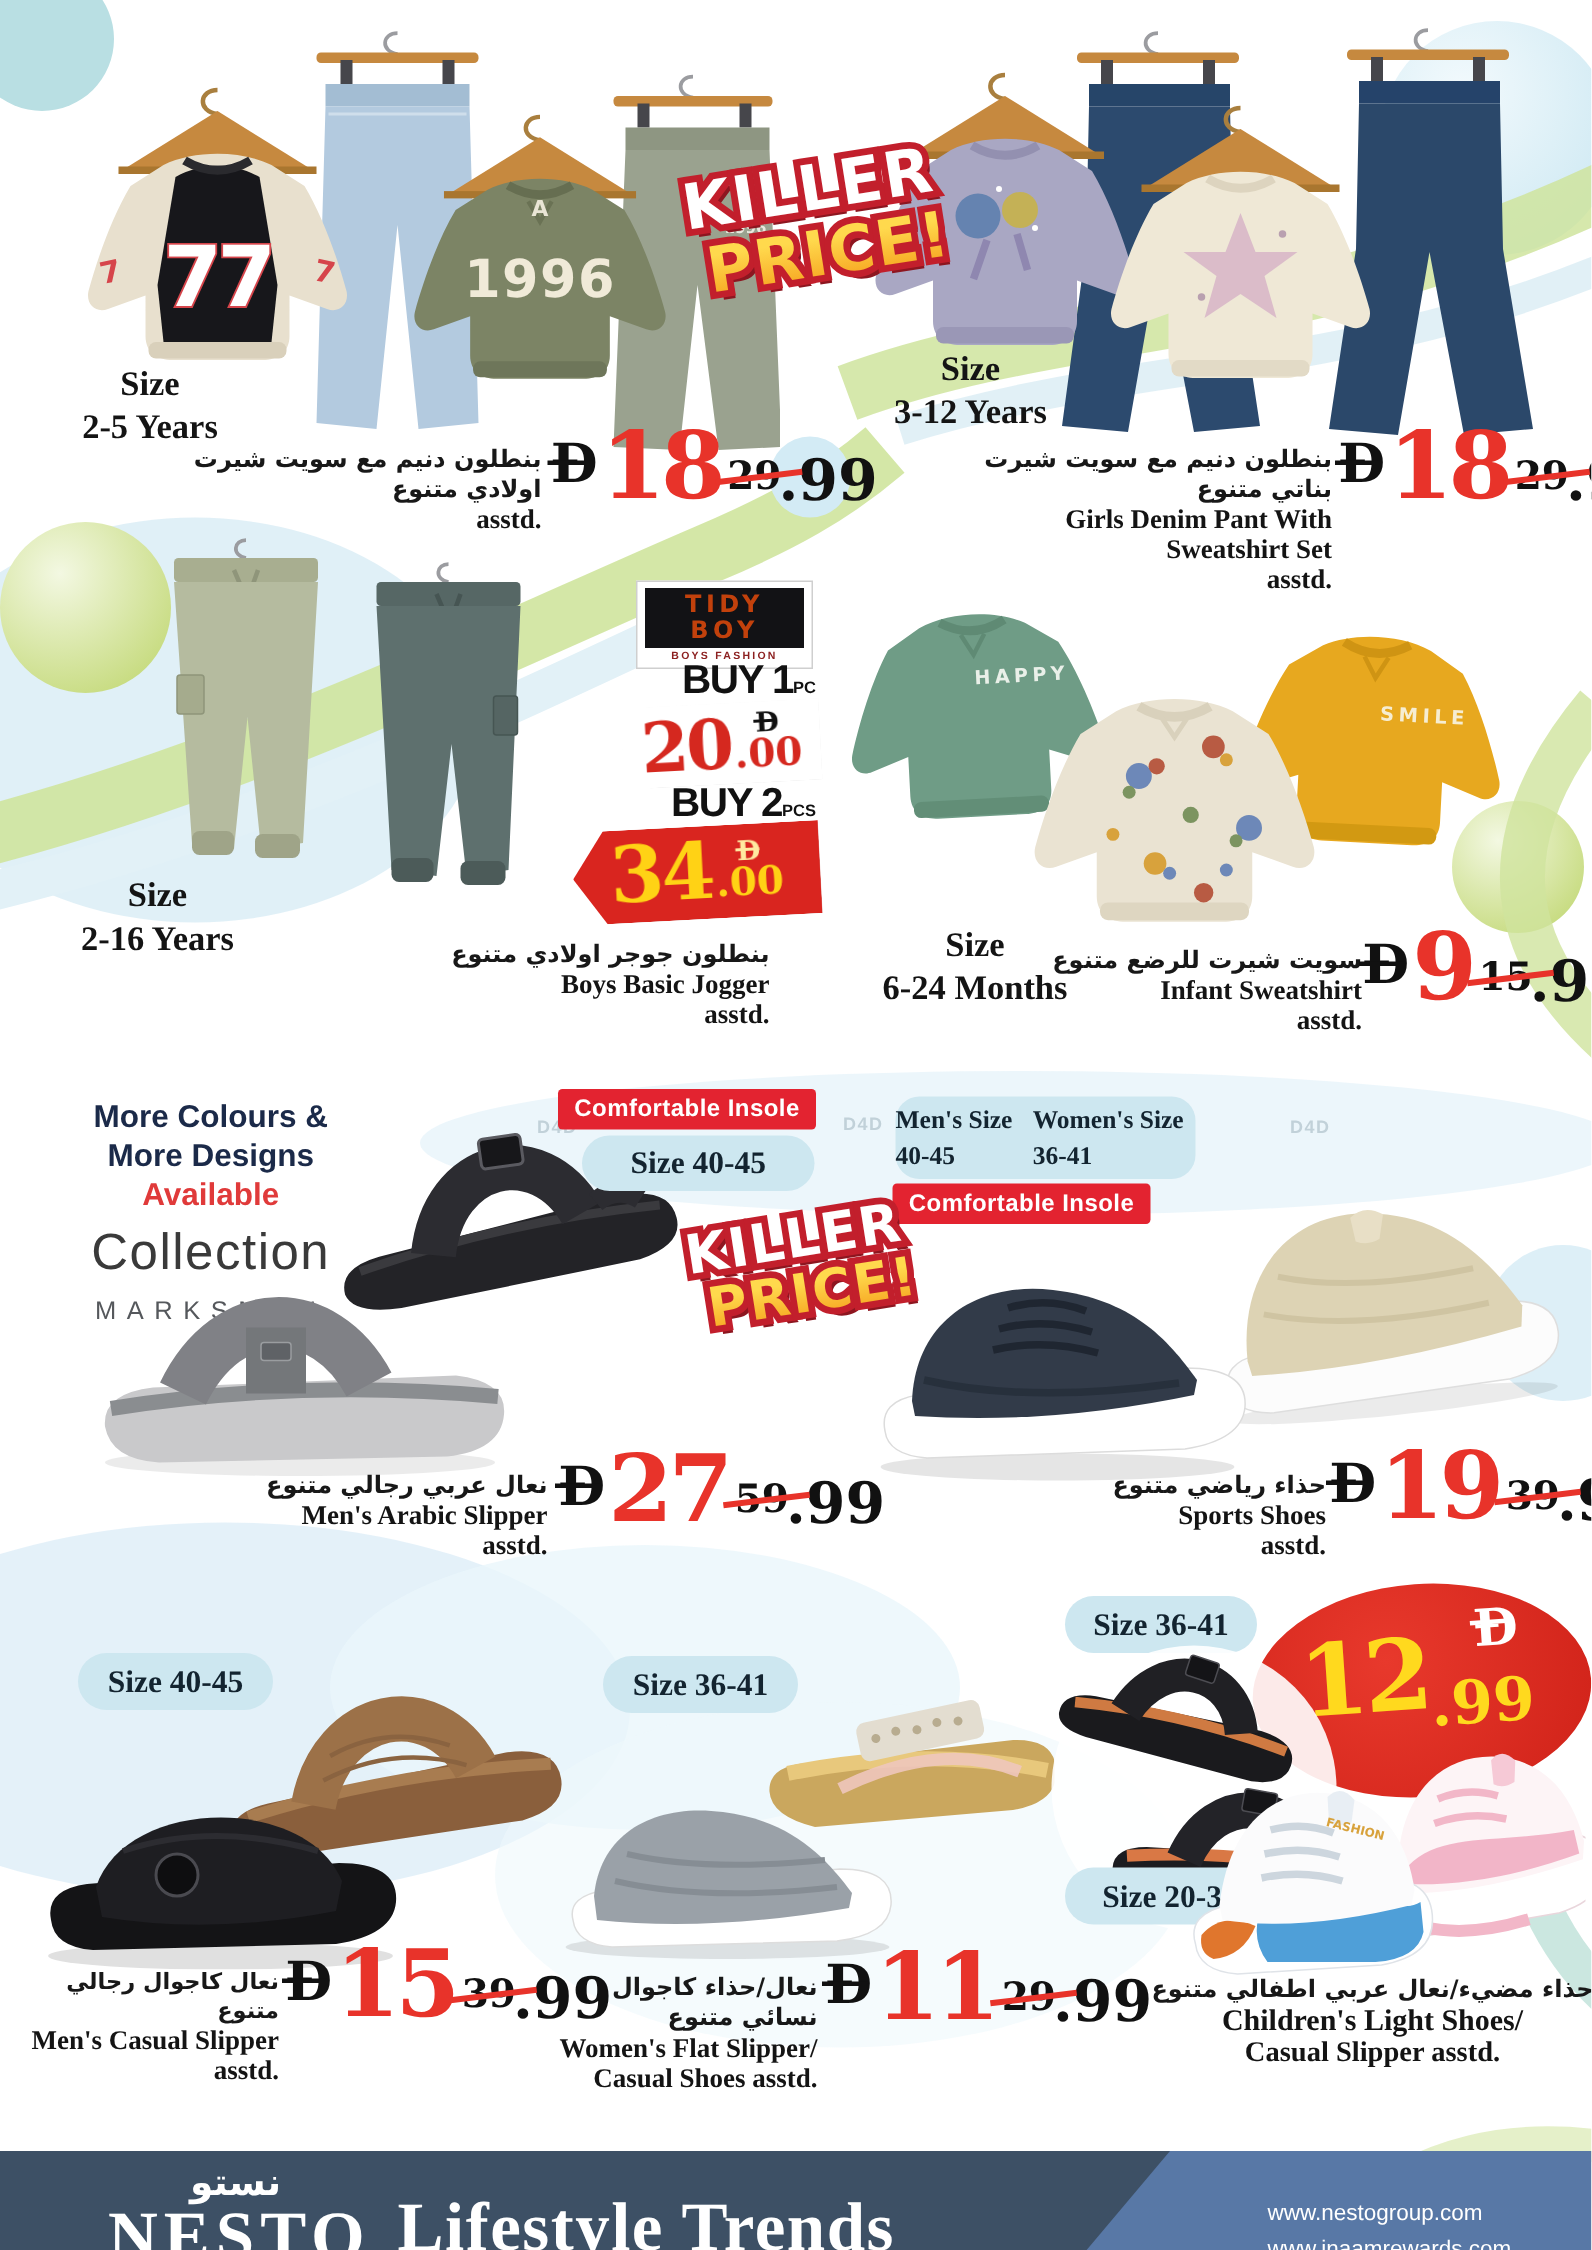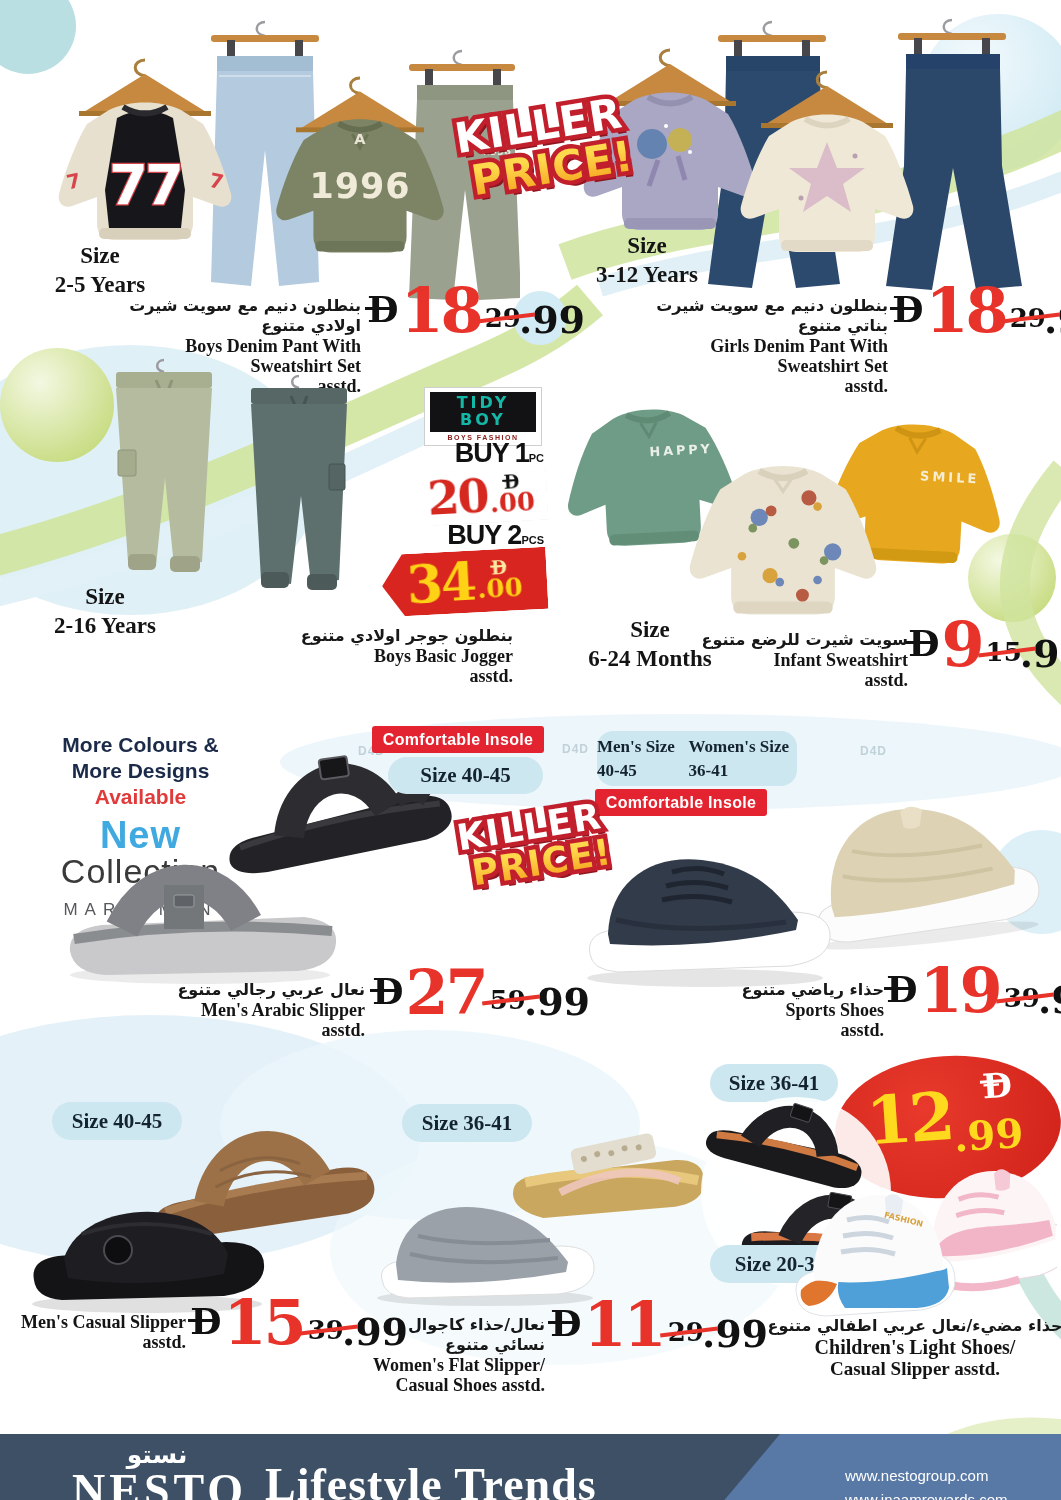--- a/index.html
+++ b/index.html
@@ -60,21 +60,21 @@
   .tagcur{font:bold 18px/1 "DejaVu Serif",serif;color:#111;position:relative;}
   .tagcur::before{content:"";position:absolute;left:-1px;right:1px;top:34%;height:2px;background:#111;}
   .tagdec{font:bold 26px/0.9 "DejaVu Serif",serif;}
   .t1 .tagnum,.t1 .tagdec{color:#d5281f;}
   .t2 .tagnum,.t2 .tagdec{color:#ffd215;}
   .t2 .tagcur{color:#ffe9a0;}
   .t2 .tagcur::before{background:#ffe9a0;}
 
   
   .tidy{background:#fff;border:1px solid #cfcfcf;padding:4px 5px;text-align:center;}
-  .tidy .blk{background:#121215;color:#14b8a6;font:bold 16px/1.05 "DejaVu Sans",sans-serif;
+  .tidy .blk{background:#121215;color:#c2410c;font:bold 16px/1.05 "DejaVu Sans",sans-serif;
              padding:3px 4px;letter-spacing:3px;}
   .tidy .sub{font:bold 7px "Liberation Sans",sans-serif;color:#8c2020;letter-spacing:1.5px;margin-top:2px;}
 
   
   .promo{text-align:center;}
   .promo .l1{font:bold 21px/1.25 "Liberation Sans",sans-serif;color:#1b2a49;}
   .promo .l3{font:bold 21px "Liberation Sans",sans-serif;color:#e03a3a;margin-bottom:8px;}
   .promo .l4{font:bold 38px/0.95 "Liberation Sans",sans-serif;color:#3fa9e0;letter-spacing:1px;}
   .promo .l5{font:34px/1.1 "Liberation Sans",sans-serif;color:#3a3a3a;letter-spacing:1px;}
   .promo .l6{font:17px "Liberation Sans",sans-serif;color:#55585c;letter-spacing:7px;margin-top:10px;}
@@ -177,21 +177,20 @@
       <text x="100" y="126" text-anchor="middle" font-family="DejaVu Sans" font-size="36" font-weight="bold" fill="#f0ead8" letter-spacing="1">1996</text>
     </g>
   </svg>
 
   <div class="z sizelbl" style="left:35px;top:242px;width:130px">
     <div>Size</div>
     <div>2-5 Years</div>
   </div>
   <div class="z desc" style="left:105px;top:296px;width:256px">
     <div class="ar">بنطلون دنيم مع سويت شيرت اولادي متنوع</div>
-    <div class="en">Boys Denim Pant With Sweatshirt Set</div>
     <div class="en">asstd.</div>
   </div>
   <div class="z price" style="left:367px;top:286px">
     <span class="cur">Ð</span>
     <span class="int">18</span>
     <span class="stack">
       <span class="old">29</span>
       <span class="dec">.99</span>
     </span>
   </div>
@@ -375,21 +374,20 @@
     <span class="stack">
       <span class="old">15</span>
       <span class="dec">.99</span>
     </span>
   </div>
 
   <div class="z promo" style="left:38px;top:732px;width:205px">
     <div class="l1">More Colours &amp;</div>
     <div class="l1">More Designs</div>
     <div class="l3">Available</div>
-    <div class="l4">New</div>
     <div class="l5">Collection</div>
     <div class="l6">MARKSMAN</div>
   </div>
 
   <svg class="z" style="left:55px;top:735px" width="425" height="250" viewBox="0 0 425 250">
     <g transform="translate(160,-5) rotate(-8 120 75)">
       <path d="M8,118 Q6,100 34,96 L196,78 Q232,76 234,98 Q236,116 206,122 L44,132 Q12,132 8,118 Z" fill="#232327"></path>
       <path d="M20,104 Q120,84 224,88" stroke="#3a3a3e" stroke-width="6" fill="none"></path>
       <path d="M70,100 C85,38 150,32 172,86" stroke="#2c2c31" stroke-width="30" fill="none"></path>
       <rect x="110" y="28" width="28" height="20" rx="3" fill="#17171a" stroke="#5a5a60" stroke-width="2"></rect>
@@ -487,20 +485,21 @@
     </g>
     <g transform="translate(4,68)">
       <ellipse cx="125" cy="148" rx="115" ry="9" fill="#000" opacity=".12"></ellipse>
       <path d="M12,124 Q8,104 36,100 L204,86 Q244,86 242,112 Q240,134 202,140 L40,144 Q14,142 12,124 Z" fill="#141416"></path>
       <path d="M42,102 C62,42 182,40 206,98 L202,118 Q120,134 46,122 Z" fill="#1e1e22"></path>
       <circle cx="96" cy="94" r="14" fill="#0e0e10" stroke="#4a4a50" stroke-width="2"></circle>
       <path d="M60,78 q60,-20 130,0" stroke="#2c2c31" stroke-width="4" fill="none"></path>
     </g>
   </svg>
   <div class="z desc" style="left:10px;top:1312px;width:176px">
+    <div class="ar" style="font-size:15px">نعال كاجوال رجالي متنوع</div>
     <div class="en">Men's Casual Slipper</div>
     <div class="en">asstd.</div>
   </div>
   <div class="z price" style="left:190px;top:1298px">
     <span class="cur">Ð</span>
     <span class="int">15</span>
     <span class="stack">
       <span class="old">39</span>
       <span class="dec">.99</span>
     </span>

